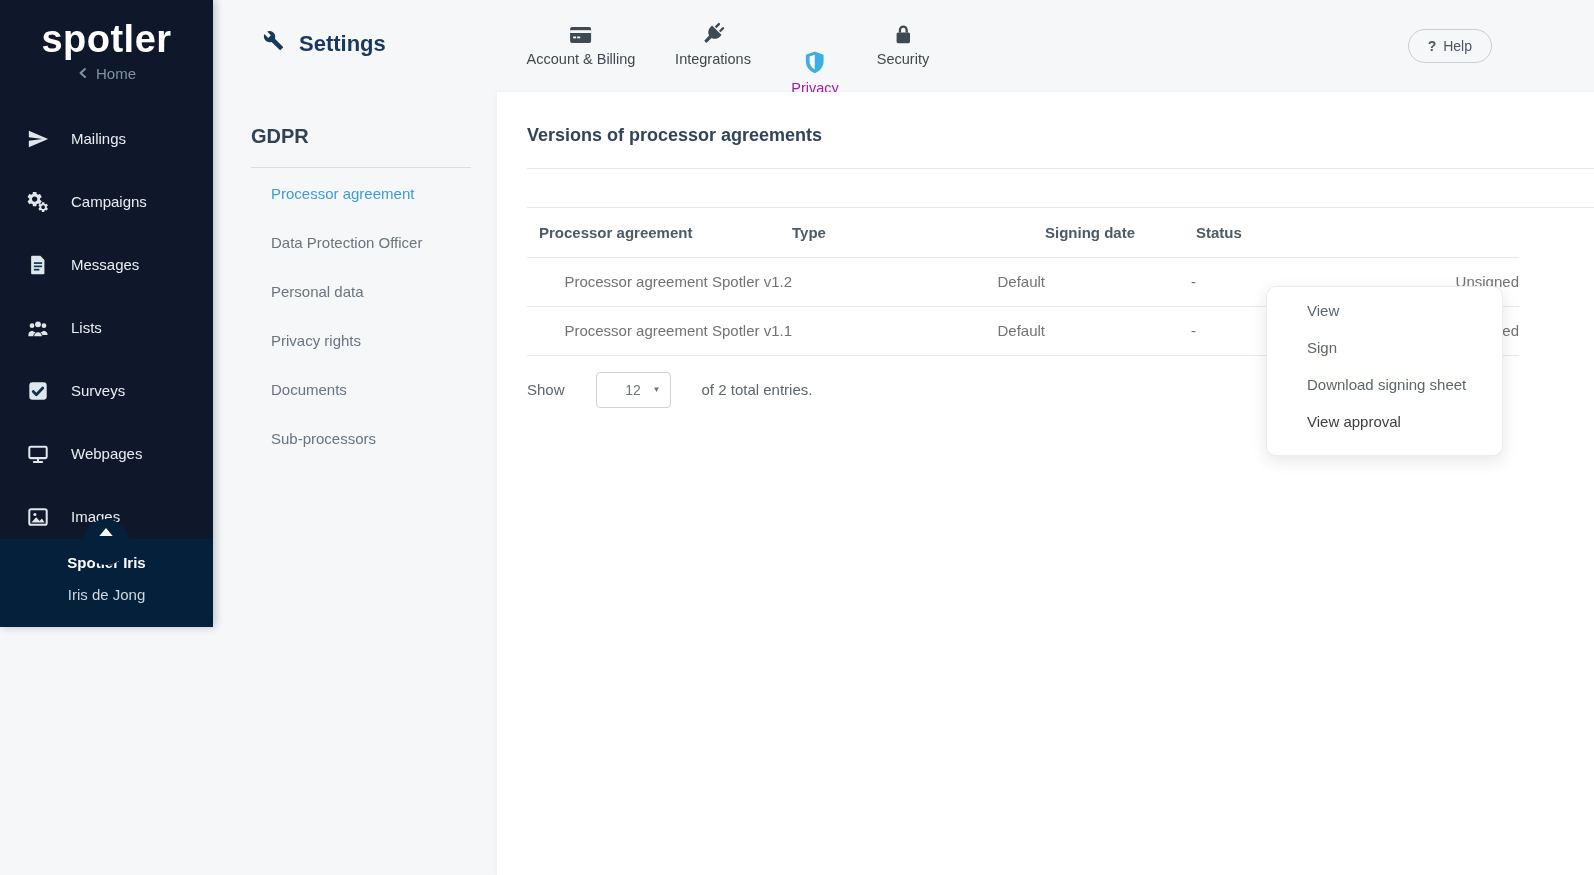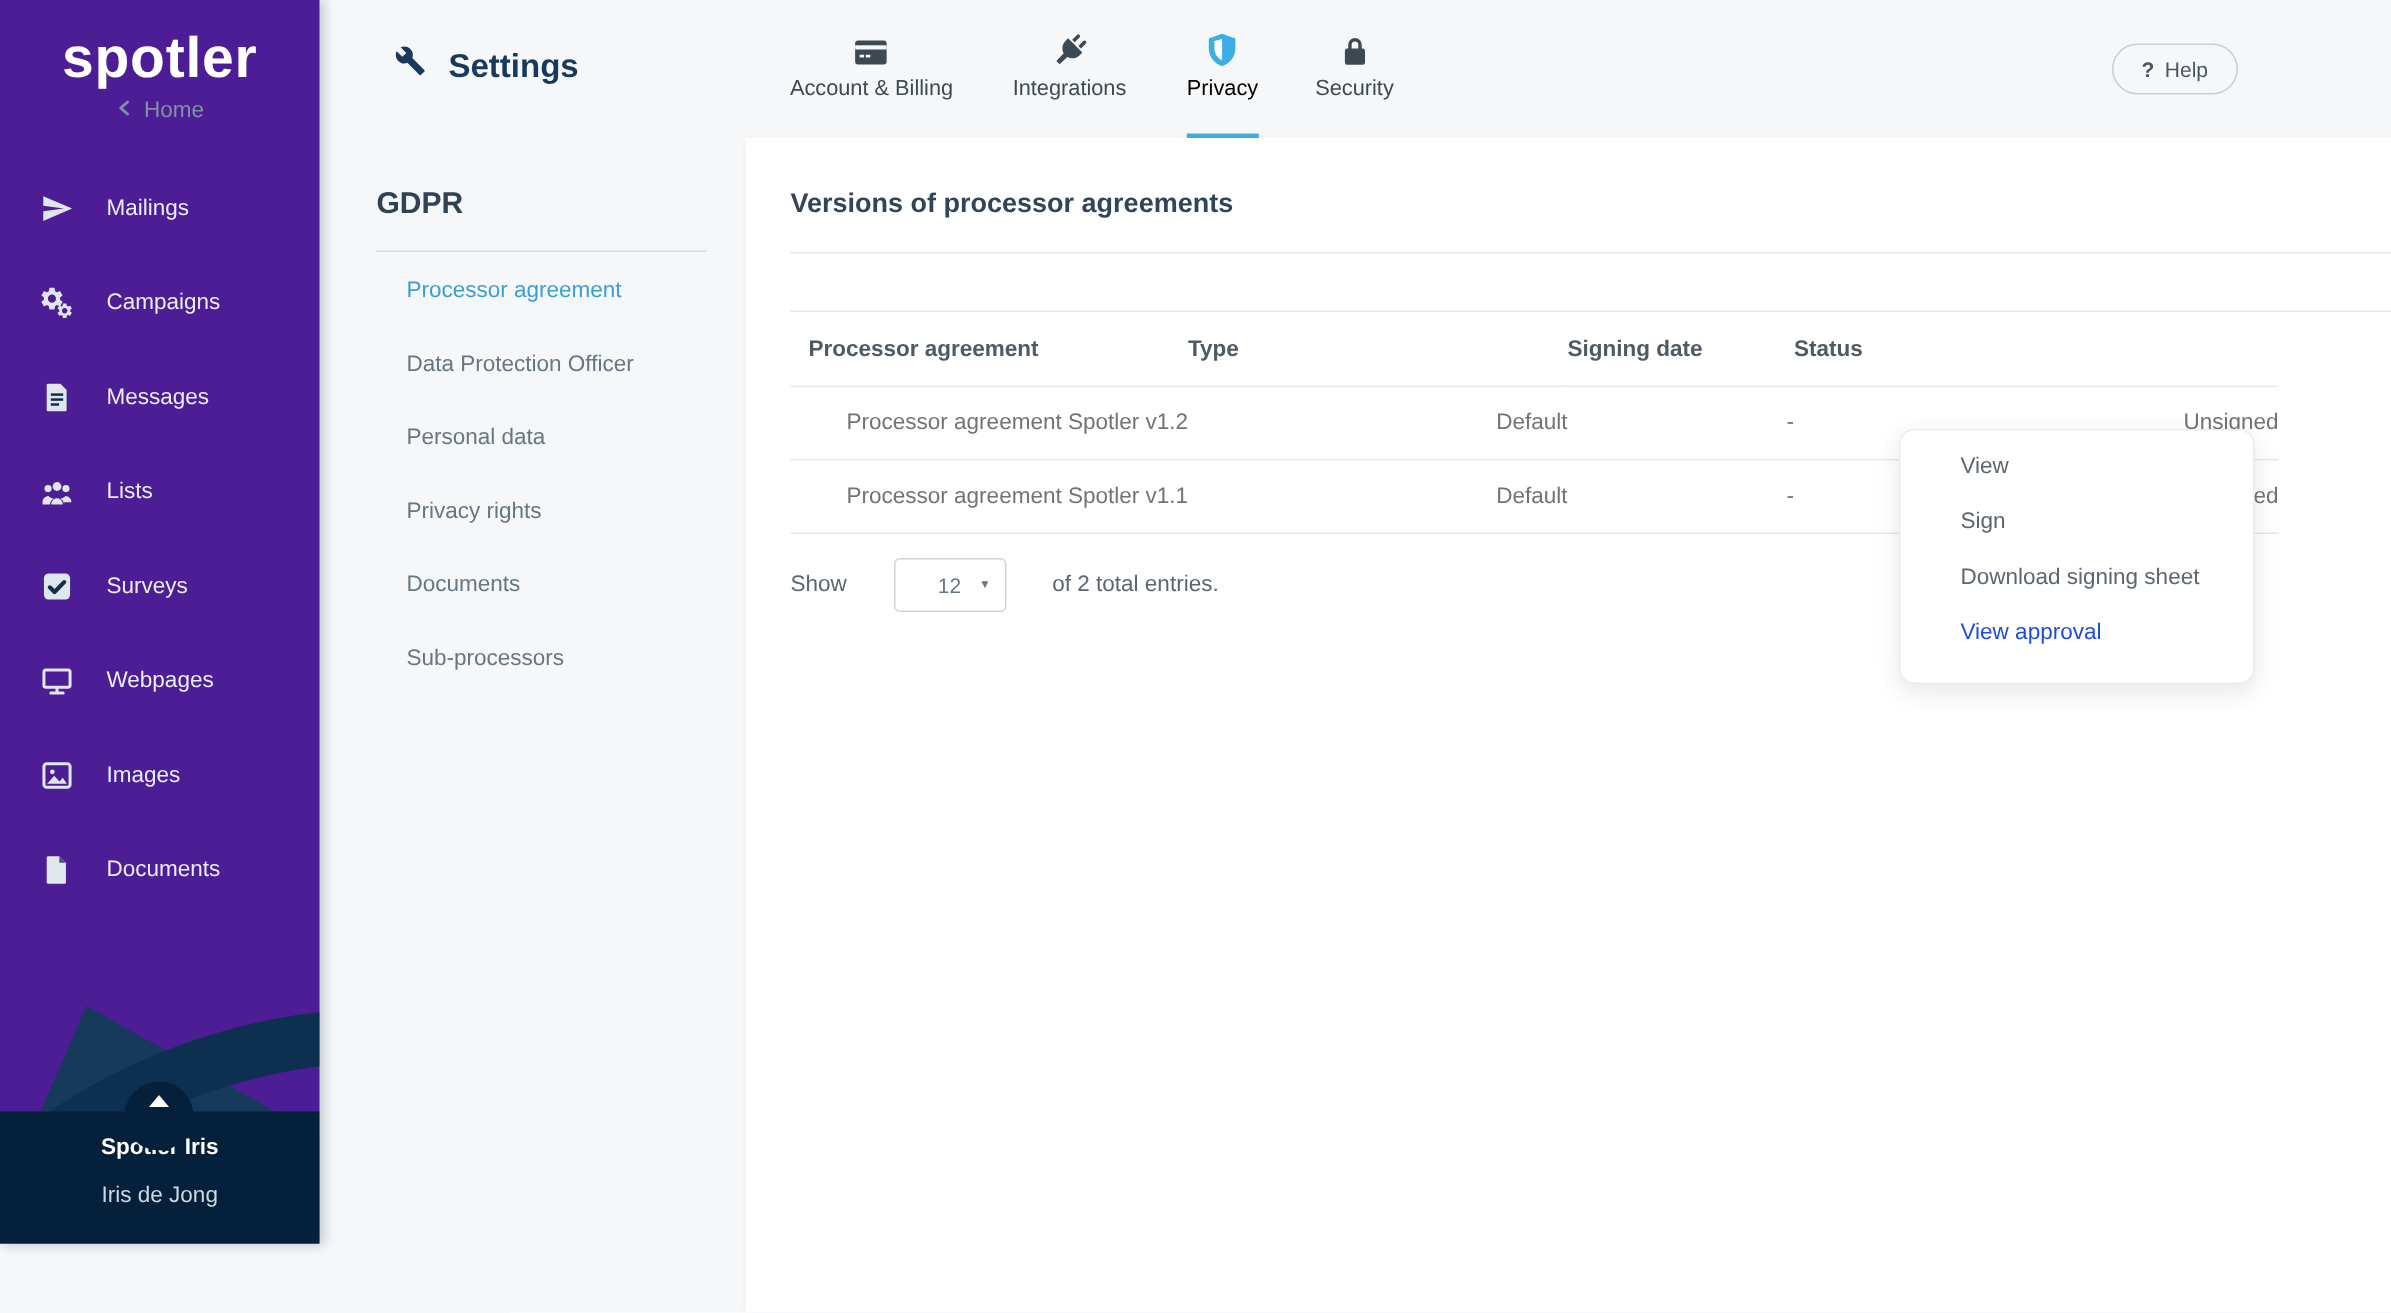--- a/index.html
+++ b/index.html
@@ -6,22 +6,22 @@
   html,body { width:1594px; height:875px; }
   body {
     position:relative; overflow:hidden;
     background:#f5f7f9;
     font-family:"Liberation Sans","DejaVu Sans",sans-serif;
     -webkit-font-smoothing:antialiased;
   }
 
   
   .sidebar {
-    position:absolute; left:0; top:0; width:213px; height:829px;
-    background:#4c1d95; overflow:hidden; z-index:30;
+    position:absolute; left:0; top:0; width:213px; height:627px;
+    background:#0f172a; overflow:hidden; z-index:30;
     box-shadow:2px 0 8px rgba(10,30,55,.25);
   }
   .logo { margin-top:18px; text-align:center; color:#ffffff;
           font-size:38px; font-weight:700; letter-spacing:.5px; }
   .home-link { margin-top:4px; text-align:center; color:#7f91a4; font-size:15px;
                display:flex; align-items:center; justify-content:center; gap:7px; cursor:pointer; }
   .home-link svg { width:12px; height:12px; }
 
   .nav { position:absolute; top:107px; left:0; right:0; }
   .nav-item { height:63px; display:flex; align-items:center; padding-left:27px;
@@ -48,21 +48,21 @@
   .header { position:absolute; left:213px; top:0; width:1381px; height:92px; }
   .settings-title { position:absolute; left:50px; top:30px; display:flex; align-items:center;
                     gap:15px; color:#17395e; font-size:22px; font-weight:700; }
   .settings-title svg { width:21px; height:21px; }
 
   .tab { position:absolute; top:0; height:92px; transform:translateX(-50%);
          display:flex; flex-direction:column; align-items:center; justify-content:flex-start;
          padding-top:17px; color:#3d4953; cursor:pointer; }
   .tab .t-ic { height:30px; display:flex; align-items:flex-end; }
   .tab .t-label { margin-top:4px; font-size:14.5px; white-space:nowrap; }
-  .tab.active { color:#000000; }
+  .tab.active { color:#a21caf;margin-top:29px; }
   .tab.active::after { content:""; position:absolute; bottom:0; left:50%;
                        transform:translateX(-50%); width:48px; height:3px; background:#3daee3; }
 
   .help-btn { position:absolute; right:102px; top:29px; height:34px; padding:0 19px;
               border:1px solid #c7ced5; border-radius:17px; background:transparent;
               display:flex; align-items:center; gap:7px; color:#4a5662; font-size:14px; cursor:pointer; }
   .help-btn .qmark { font-weight:700; font-size:14px; }
 
   
   .gdpr { position:absolute; left:213px; top:92px; width:284px; bottom:0; }
@@ -98,21 +98,21 @@
   .page-size .caret { position:absolute; right:9px; top:50%; transform:translateY(-54%);
                       font-size:8px; color:#6a7682; }
 
   
   .context-menu { position:absolute; left:1266px; top:286px; width:237px; height:170px;
                   background:#ffffff; border:1px solid #ececec; border-radius:10px;
                   box-shadow:0 5px 16px rgba(40,50,60,.12); z-index:40; padding-top:5px; }
   .context-menu ul { list-style:none; }
   .context-menu li { height:37px; line-height:37px; padding-left:40px; font-size:15px;
                      color:#5c6670; cursor:pointer; white-space:nowrap; }
-  .context-menu li.disabled { color:#1d4ed8; cursor:default; }
+  .context-menu li.disabled { color:#404040; cursor:default; }
 </style>
 </head>
 <body>
 
 <aside class="sidebar">
   <div class="logo">spotler</div>
   <div class="home-link">
     <span>
       <svg viewBox="0 0 24 24" fill="none" stroke="currentColor" stroke-width="4" stroke-linecap="round" stroke-linejoin="round">
           <path d="M16 4l-9 8 9 8"></path>

